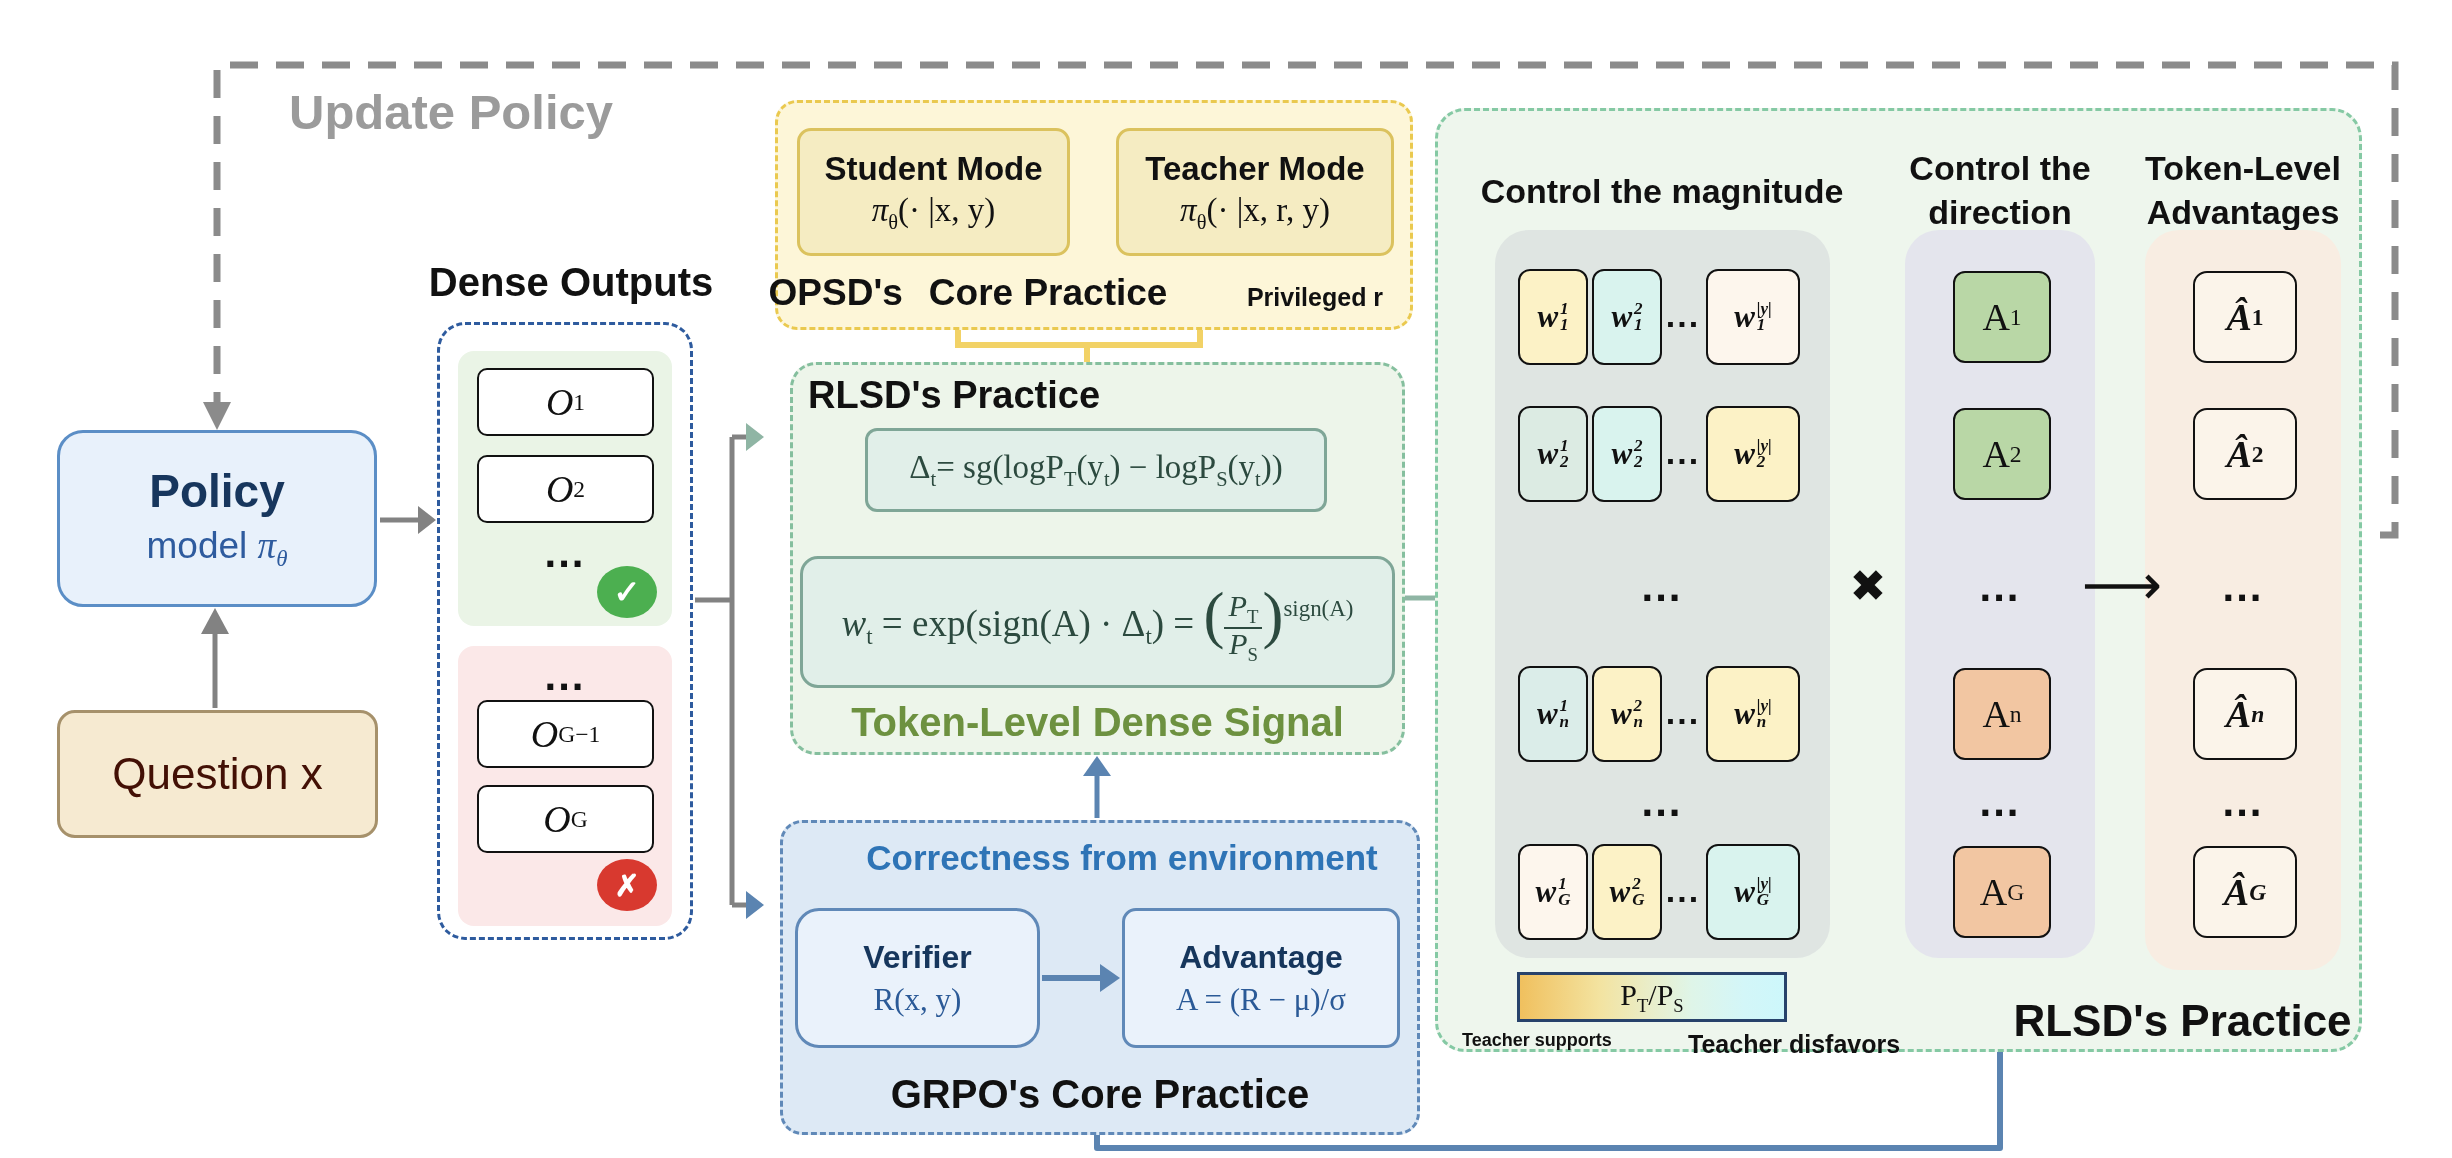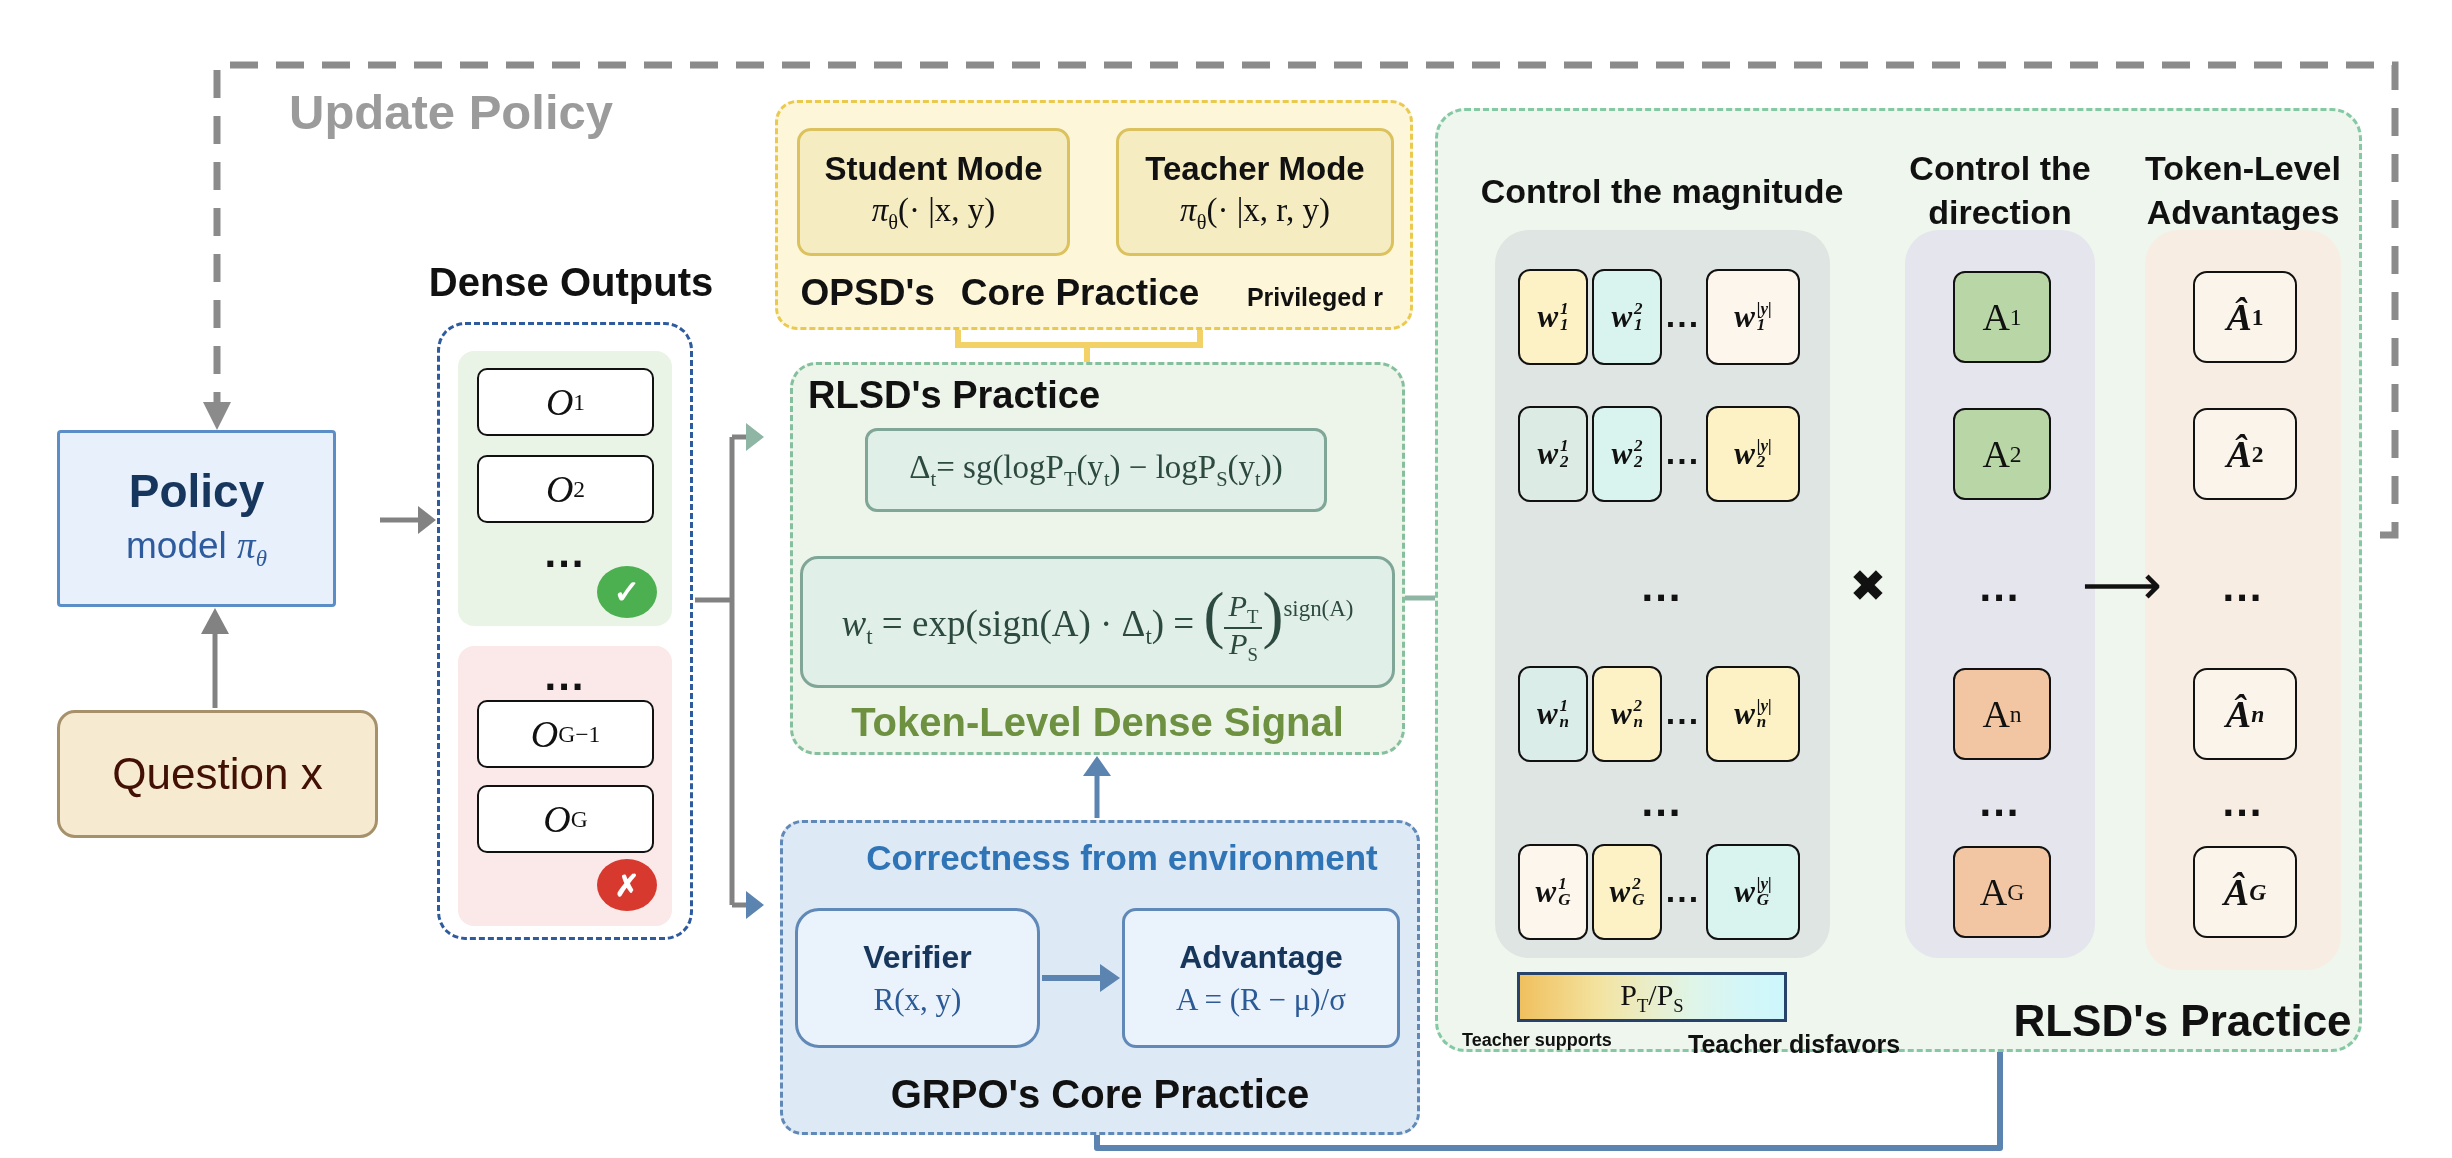--- a/index.html
+++ b/index.html
@@ -76,21 +76,21 @@
 
     <line x1="1097" y1="818" x2="1097" y2="774" stroke="#5b84b1" stroke-width="5"></line>
     <polygon points="1083,776 1111,776 1097,756" fill="#5b84b1"></polygon>
 
     <path d="M 1097 1135 L 1097 1148 L 2000 1148 L 2000 986" fill="none" stroke="#5b84b1" stroke-width="6" stroke-linejoin="round"></path>
     <polygon points="1986,988 2014,988 2000,966" fill="#5b84b1"></polygon>
   </svg>
 
   <div class="box sans b" style="left:289px;top:84px;width:420px;font-size:49px;color:#9b9b9b;">Update Policy</div>
 
-  <div class="box col" style="left:57px;top:430px;width:279px;height:177px;background:#e8f1fb;border:3px solid #5b8ec6;border-radius:4px;text-align:right;">
+  <div class="box col" style="left:57px;top:430px;width:320px;height:177px;background:#e8f1fb;border:3px solid #5b8ec6;border-radius:26px;text-align:right;">
     <div class="sans b" style="font-size:46px;color:#17365d;">Policy</div>
     <div class="sans" style="font-size:37px;color:#2e5b9e;margin-top:6px;"><span>model </span><i class="serif">π</i><sub class="serif" style="font-style:italic;">θ</sub></div>
   </div>
 
   <div class="box ctr" style="left:57px;top:710px;width:321px;height:128px;background:#f6ead1;border:3px solid #a6916b;border-radius:18px;">
     <div class="sans" style="font-size:44px;color:#431005;">Question x</div>
   </div>
 
   <div class="box sans b ctr" style="left:421px;top:260px;width:300px;font-size:40px;color:#111;">Dense Outputs</div>
   <div class="box" style="left:437px;top:322px;width:256px;height:618px;border:3.5px dashed #2e5b9e;border-radius:28px;">
@@ -120,21 +120,21 @@
 
   <div class="box" style="left:775px;top:100px;width:638px;height:230px;background:#fdf6d8;border:3.5px dashed #eac94f;border-radius:22px;"></div>
   <div class="box col" style="left:797px;top:128px;width:273px;height:128px;background:#f5ecc2;border:3px solid #dbc25e;border-radius:14px;">
     <div class="sans b" style="font-size:33px;color:#111;">Student Mode</div>
     <div class="serif" style="font-size:33px;color:#111;margin-top:4px;"><i>π</i><sub>θ</sub><span>(· |x, y)</span></div>
   </div>
   <div class="box col" style="left:1116px;top:128px;width:278px;height:128px;background:#f5ecc2;border:3px solid #dbc25e;border-radius:14px;">
     <div class="sans b" style="font-size:33px;color:#111;">Teacher Mode</div>
     <div class="serif" style="font-size:33px;color:#111;margin-top:4px;"><i>π</i><sub>θ</sub><span>(· |x, r, y)</span></div>
   </div>
-  <div class="box ctr" style="left:790px;top:272px;width:420px;font-size:37px;color:#111;gap:26px;">
+  <div class="box ctr" style="left:758px;top:272px;width:420px;font-size:37px;color:#111;gap:26px;">
     <span class="sans b">OPSD's</span>
       <span class="sans b">Core Practice</span>
   </div>
   <div class="box sans b ctr" style="left:1225px;top:283px;width:180px;font-size:25px;color:#111;">Privileged r</div>
 
   <div class="box" style="left:790px;top:362px;width:615px;height:393px;background:#edf5ea;border:3px dashed #85bf9e;border-radius:26px;"></div>
   <div class="box sans b" style="left:808px;top:374px;font-size:38px;color:#111;">RLSD's Practice</div>
   <div class="box ctr serif" style="left:865px;top:428px;width:462px;height:84px;background:#e1efe9;border:3px solid #7fa697;border-radius:12px;font-size:33px;color:#2c4a3f;">
     <span><span>Δ</span><sub>t</sub><span>= sg(logP</span><sub>T</sub><span>(y</span><sub>t</sub><span>) − logP</span><sub>S</sub><span>(y</span><sub>t</sub><span>))</span></span>
   </div>

